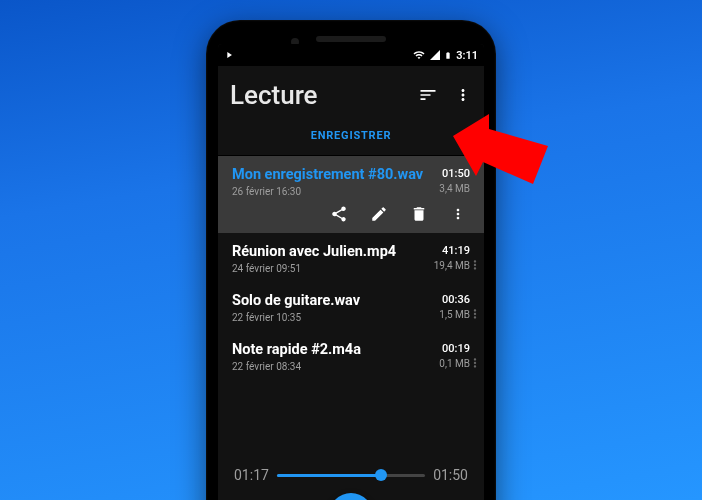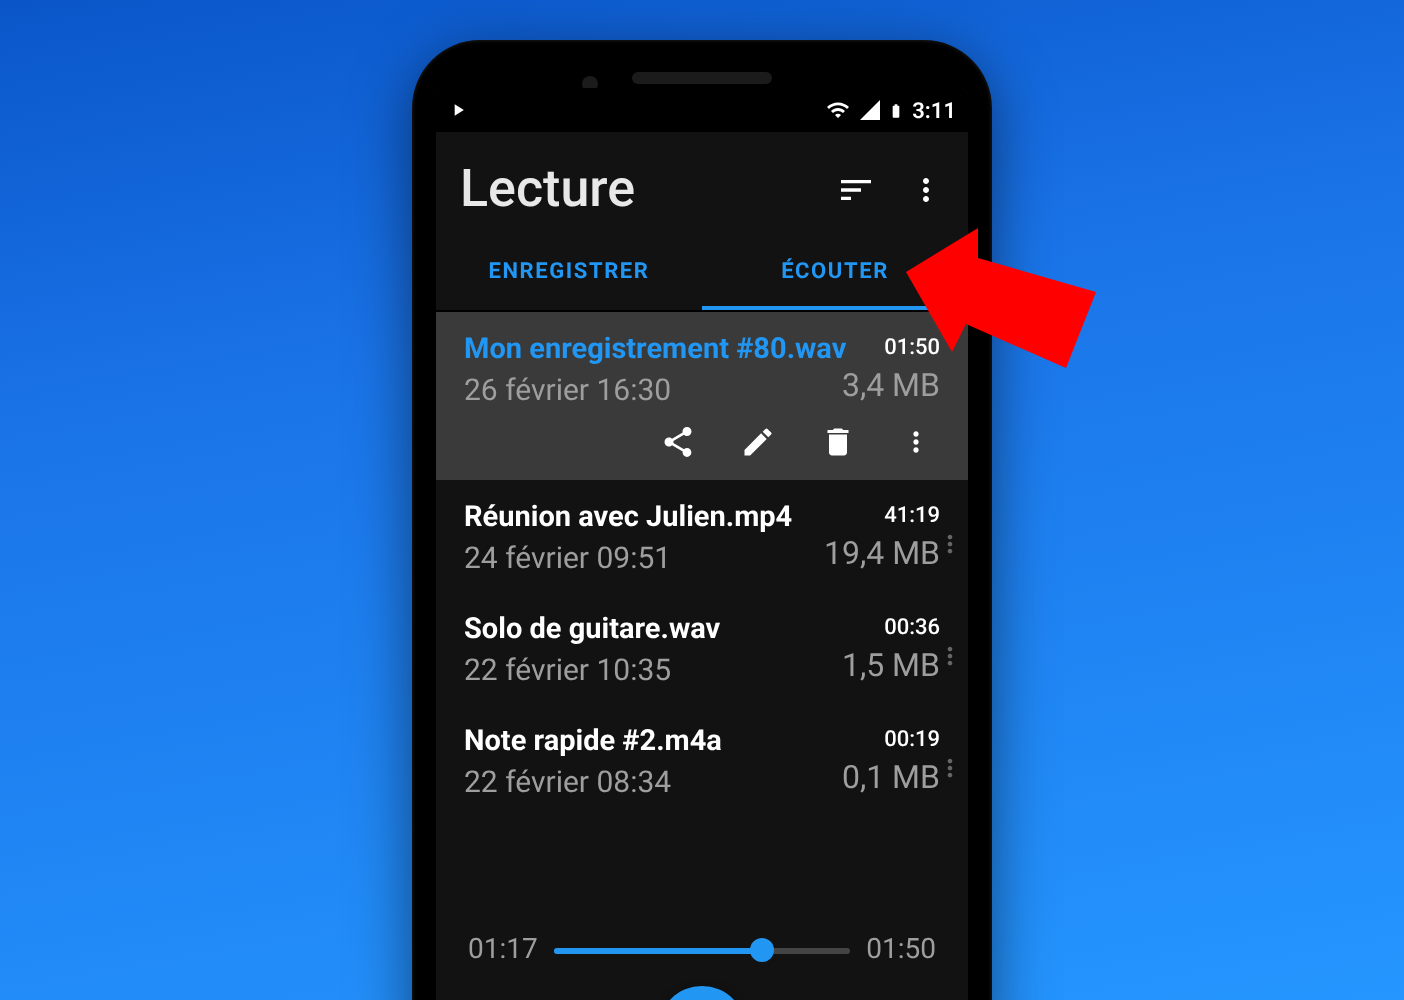--- a/index.html
+++ b/index.html
@@ -44,24 +44,24 @@
   .tab { flex: 1; display: flex; align-items: center; justify-content: center;
     font-size: 11px; font-weight: 700; letter-spacing: .8px; color: #2196f3;
     position: relative; cursor: pointer; }
   .tab.active::after { content: ""; position: absolute; bottom: 0; left: 0; right: 0;
     height: 2px; background: #2196f3; }
   .list { flex: 1; background: #121212; overflow: hidden; }
   .row { padding: 10px 14px 8px 14px; position: relative; }
   .row.selected { background: #3a3a3a; }
   .row-title { font-size: 14.5px; font-weight: 700; color: #fff; }
   .row.selected .row-title { color: #2196f3; }
-  .row-sub { font-size: 15px; color: #9e9e9e; margin-top: 3px; }
+  .row-sub { font-size: 10px; color: #9e9e9e; margin-top: 3px; }
   .row-meta { position: absolute; right: 14px; top: 11px; text-align: right; }
   .row-meta .dur { font-size: 11px; color: #fff; font-weight: 500; }
-  .row-meta .sz { font-size: 16px; color: #9e9e9e; margin-top: 3px; }
+  .row-meta .sz { font-size: 10px; color: #9e9e9e; margin-top: 3px; }
   .row .more { position: absolute; right: 2px; top: 24px; color: #555; }
   .row-actions { display: flex; justify-content: flex-end; gap: 22px;
     padding: 8px 4px 2px 0; }
   .row-actions .icon svg { fill: #fff; }
   .player { padding: 6px 16px 12px 16px; background: #121212; }
   .prow { display: flex; align-items: center; gap: 8px; font-size: 14px;
     color: #9e9e9e; margin-bottom: 10px; }
   .track { flex: 1; height: 3px; background: #444; position: relative;
     border-radius: 2px; }
   .track .fill { position: absolute; left: 0; top: 0; bottom: 0; width: 70%;
@@ -119,21 +119,20 @@
       </span>
       <span class="icon">
         <svg width="18" height="20" viewBox="0 0 24 24">
             <path fill="#fff" d="M12 8c1.1 0 2-.9 2-2s-.9-2-2-2-2 .9-2 2 .9 2 2 2zm0 2c-1.1 0-2 .9-2 2s.9 2 2 2 2-.9 2-2-.9-2-2-2zm0 6c-1.1 0-2 .9-2 2s.9 2 2 2 2-.9 2-2-.9-2-2-2z"></path>
           </svg>
       </span>
     </div>
 
     <div class="tabs">
       <div class="tab">ENREGISTRER</div>
-      <div class="tab active">ÉCOUTER</div>
     </div>
 
     <div class="list">
       <div class="row selected">
         <div class="row-title">Mon enregistrement #80.wav</div>
         <div class="row-sub">26 février 16:30</div>
         <div class="row-meta">
           <div class="dur">01:50</div>
           <div class="sz">3,4 MB</div>
         </div>

